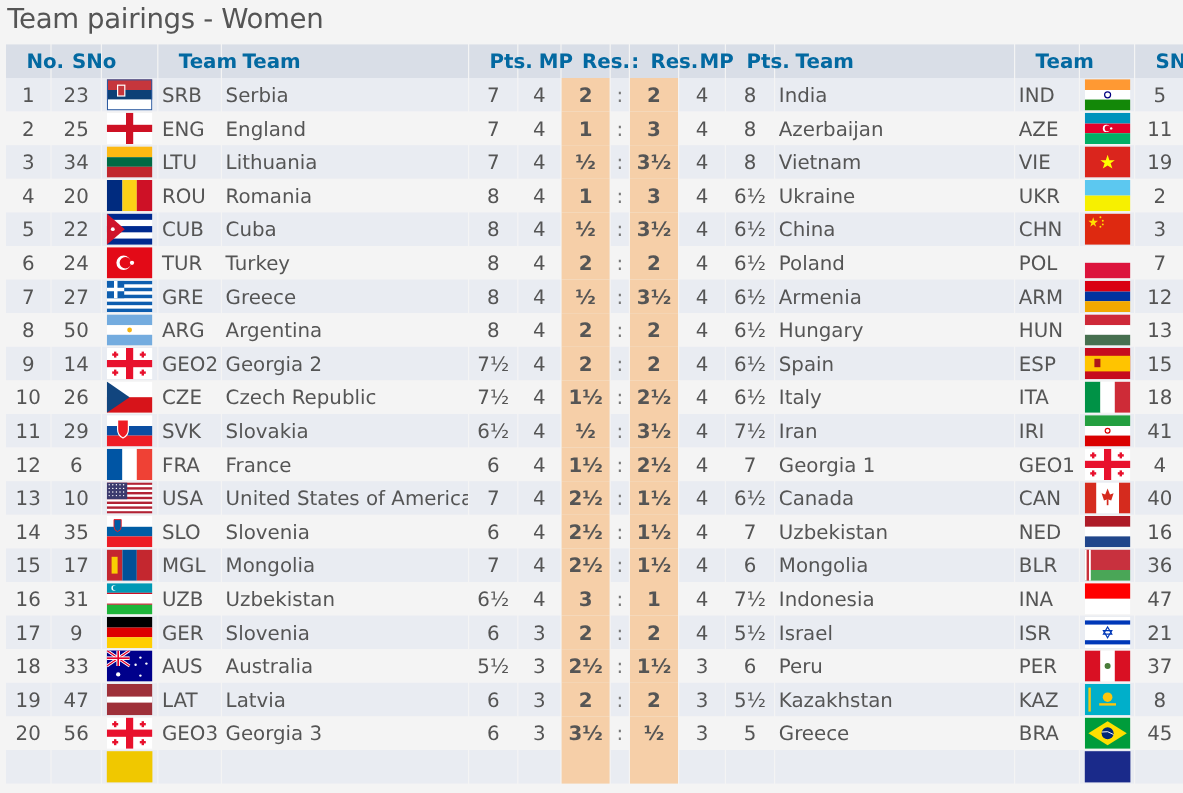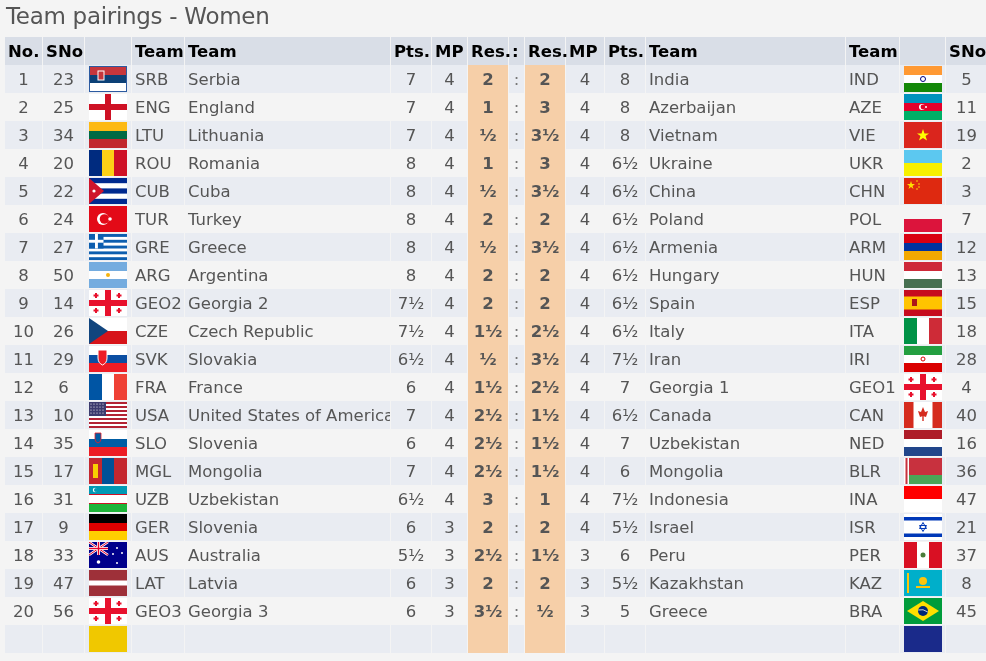--- a/index.html
+++ b/index.html
@@ -1,21 +1,21 @@
 <!DOCTYPE html>
 <html><head>
 <meta charset="utf-8">
 <style>
   html, body { margin:0; padding:0; }
   body { width:986px; height:661px; overflow:hidden; background:#f4f4f4; font-family:"DejaVu Sans", sans-serif; color:#555; }
   .title { position:absolute; left:6px; top:3px; font-size:23px; color:#555; letter-spacing:-0.3px; }
   .wrap { position:absolute; left:4px; top:37px; width:978px; }
   table { border-collapse:separate; border-spacing:1px 0; width:978px; table-layout:fixed; font-size:16.5px; }
   .round td { background:#d9dee7; font-weight:bold; height:28px; padding:0 4px; font-size:16.5px; color:#555; border-bottom:1px solid #eef0f4; }
-  thead tr.hdr th { background:#d9dee7; font-weight:bold; height:28px; padding:0 3px; color:#000000; text-align:left; white-space:nowrap; }
+  thead tr.hdr th { background:#d9dee7; font-weight:bold; height:28px; padding:0 17px; color:#0369a1; text-align:left; white-space:nowrap; }
   tbody tr td { height:28px; padding:0 3px; white-space:nowrap; overflow:hidden; }
   tbody tr:nth-child(odd) td { background:#e9ecf2; }
   tbody tr:nth-child(even) td { background:#f4f4f4; }
   tbody tr td.res { background:#f6cfa8 !important; font-weight:bold; text-align:center; }
   td.c { text-align:center; }
   th.c { text-align:right;margin-left:16px; }
   .flag { display:block; width:38px; height:26px; margin:0 auto; }
   .colon { text-align:center; color:#777; }
 </style>
 </head>
@@ -414,21 +414,21 @@
           <td>Iran</td>
           <td>IRI</td>
           <td style="padding: 0px;">
             <svg class="flag" viewBox="0 0 38 26">
               <rect width="38" height="9" fill="#239f40"></rect>
               <rect y="9" width="38" height="8" fill="#fff"></rect>
               <rect y="17" width="38" height="9" fill="#da0000"></rect>
               <circle cx="19" cy="13" r="2" fill="none" stroke="#da0000"></circle>
             </svg>
           </td>
-          <td class="c">28</td>
+          <td class="c">41</td>
         </tr>
         <tr>
           <td class="c">12</td>
           <td class="c">6</td>
           <td style="padding: 0px;">
             <svg class="flag" viewBox="0 0 38 26">
               <rect width="13" height="26" fill="#0055a4"></rect>
               <rect x="13" width="12" height="26" fill="#fff"></rect>
               <rect x="25" width="13" height="26" fill="#ef4135"></rect>
             </svg>

